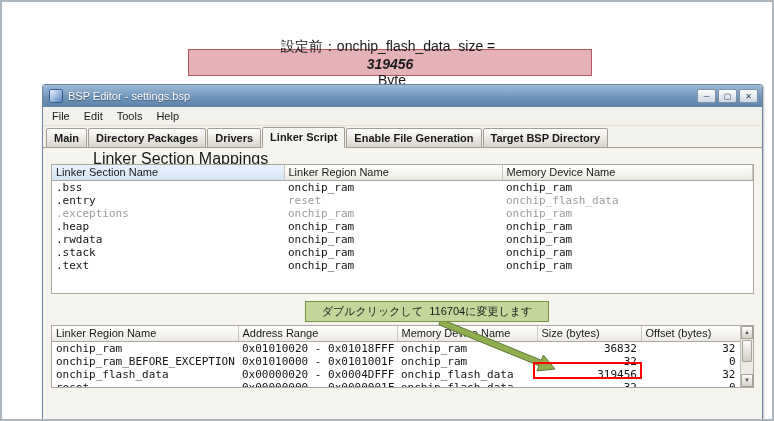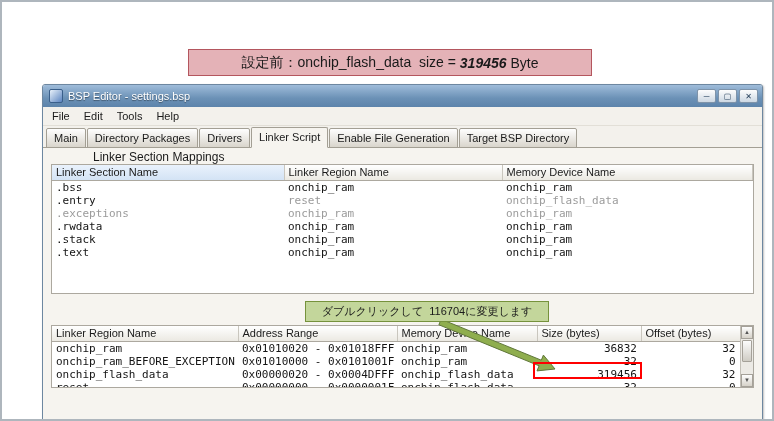--- a/index.html
+++ b/index.html
@@ -7,21 +7,21 @@
   #screen{
     position:relative;width:774px;height:421px;background:#ffffff;
     border:2px solid #aeb6bd;overflow:hidden;
     font-family:"Liberation Sans",sans-serif;
   }
   
   .annotation{
     position:absolute;left:186px;top:47px;width:404px;height:27px;
     background:var(--annotation_bg,#e4b2b7);border:1px solid var(--annotation_border,#b4565e);
     display:flex;align-items:center;justify-content:center;
-    font-size:14px;color:#1a1a1a;white-space:pre;
+    font-size:14px;color:#1a1a1a;white-space:pre;flex-direction:column;
   }
   .annotation .val{font-weight:bold;font-style:italic;}
   
   .window{
     position:absolute;left:40px;top:82px;width:721px;height:401px;
     border:1px solid #6d87a0;border-radius:3px 3px 0 0;
     background:#f3f1ec;box-shadow:1px 1px 2px rgba(0,0,0,.25);
   }
   .titlebar{
     height:22px;border-radius:2px 2px 0 0;
@@ -45,25 +45,25 @@
     display:flex;align-items:center;padding-left:2px;font-size:11px;color:#1a1a1a;
   }
   .menu-item{padding:2px 7px;}
   .tabbar{
     height:22px;background:#f3f1ec;border-bottom:1px solid #a39f94;
     display:flex;align-items:flex-end;padding-left:3px;
   }
   .tab{
     font-size:11px;color:#1a1a1a;padding:3px 7px;margin-right:1px;margin-bottom:-1px;
     border:1px solid #a39f94;border-radius:2px 2px 0 0;
-    background:linear-gradient(#fefefe,#d9d5cc);white-space:nowrap;
+    background:linear-gradient(#fefefe,#d9d5cc);white-space:nowrap;font-weight:bold;
   }
   .tab.active{background:#f6f4ef;border-bottom:1px solid #f6f4ef;padding-bottom:4px;}
   .content{position:absolute;left:0;right:0;top:63px;bottom:0;background:#f6f4ef;}
-  .group-label{position:absolute;left:10px;font-size:12px;color:#1a1a1a;padding-left:40px;}
+  .group-label{position:absolute;left:10px;font-size:16px;color:#1a1a1a;padding-left:40px;}
   #label1{top:2px;}
   #label2{top:177px;}
   .table-wrap{
     position:absolute;left:8px;right:8px;background:#fff;border:1px solid #aca89f;overflow:hidden;
   }
   #wrap1{top:16px;height:130px;}
   #wrap2{top:177px;height:63px;}
   table{border-collapse:collapse;table-layout:fixed;width:100%;}
   th{
     font-family:"Liberation Sans",sans-serif;font-size:11px;font-weight:normal;text-align:left;
@@ -164,20 +164,25 @@
                 <td>.entry</td>
                 <td class="muted">reset</td>
                 <td class="muted">onchip_flash_data</td>
               </tr>
               <tr>
                 <td class="muted">.exceptions</td>
                 <td class="muted">onchip_ram</td>
                 <td class="muted">onchip_ram</td>
               </tr>
               <tr>
+                <td>.heap</td>
+                <td>onchip_ram</td>
+                <td>onchip_ram</td>
+              </tr>
+              <tr>
                 <td>.rwdata</td>
                 <td>onchip_ram</td>
                 <td>onchip_ram</td>
               </tr>
               <tr>
                 <td>.stack</td>
                 <td>onchip_ram</td>
                 <td>onchip_ram</td>
               </tr>
               <tr>

